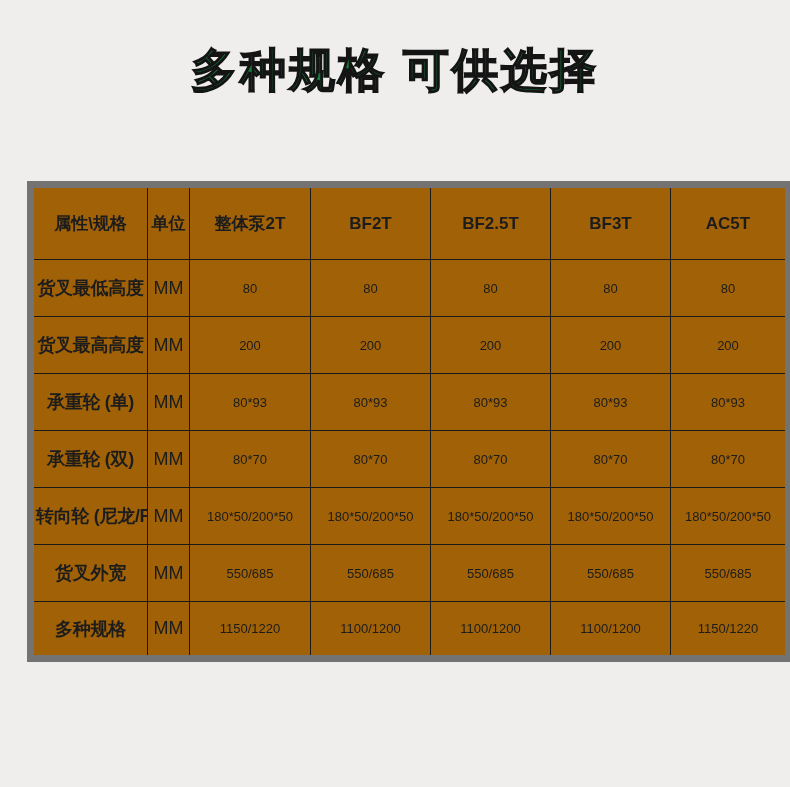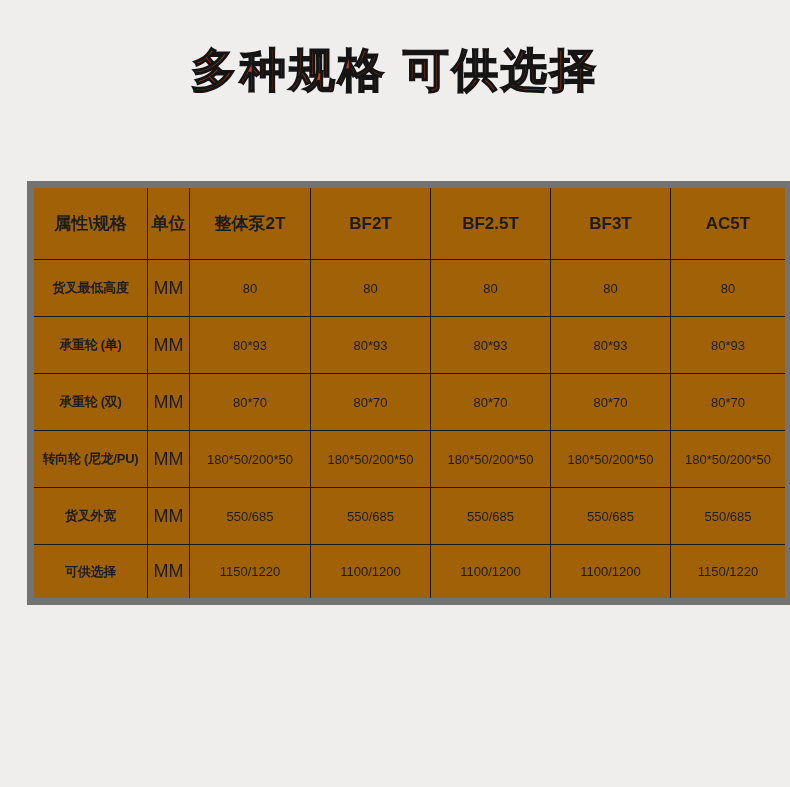--- a/index.html
+++ b/index.html
@@ -16,21 +16,21 @@
   }
   .page-title {
     position: absolute;
     top: 40px;
     left: 0;
     width: 790px;
     margin: 0;
     text-align: center;
     font-size: 46px;
     font-weight: 900;
-    color: #c2410c;
+    color: #15803d;
     letter-spacing: 3px;
     -webkit-text-stroke: 1.5px #141414;
   }
   table.spec-table {
     position: absolute;
     top: 181px;
     left: 16px;
     width: 758px;
     border-collapse: collapse;
     table-layout: fixed;
@@ -50,21 +50,21 @@
   }
   table.spec-table thead th {
     height: 71px;
     font-size: 17px;
     font-weight: bold;
   }
   table.spec-table tbody tr {
     height: 57px;
   }
   table.spec-table tbody th.row-label {
-    font-size: 13px;
+    font-size: 18px;
     font-weight: bold;
     letter-spacing: -0.3px;
   }
   table.spec-table tbody td.unit-cell {
     font-size: 18px;
     font-weight: normal;
   }
   table.spec-table tbody td.value-cell {
     font-size: 13px;
     font-weight: normal;
@@ -100,20 +100,29 @@
       <tr>
         <th class="row-label">货叉最低高度</th>
         <td class="unit-cell">MM</td>
         <td class="value-cell">80</td>
         <td class="value-cell">80</td>
         <td class="value-cell">80</td>
         <td class="value-cell">80</td>
         <td class="value-cell">80</td>
       </tr>
       <tr>
+        <th class="row-label">货叉最高高度</th>
+        <td class="unit-cell">MM</td>
+        <td class="value-cell">200</td>
+        <td class="value-cell">200</td>
+        <td class="value-cell">200</td>
+        <td class="value-cell">200</td>
+        <td class="value-cell">200</td>
+      </tr>
+      <tr>
         <th class="row-label">承重轮 (单)</th>
         <td class="unit-cell">MM</td>
         <td class="value-cell">80*93</td>
         <td class="value-cell">80*93</td>
         <td class="value-cell">80*93</td>
         <td class="value-cell">80*93</td>
         <td class="value-cell">80*93</td>
       </tr>
       <tr>
         <th class="row-label">承重轮 (双)</th>
@@ -136,21 +145,21 @@
       <tr>
         <th class="row-label">货叉外宽</th>
         <td class="unit-cell">MM</td>
         <td class="value-cell">550/685</td>
         <td class="value-cell">550/685</td>
         <td class="value-cell">550/685</td>
         <td class="value-cell">550/685</td>
         <td class="value-cell">550/685</td>
       </tr>
       <tr>
-        <th class="row-label">可供选择</th>
+        <th class="row-label">多种规格</th>
         <td class="unit-cell">MM</td>
         <td class="value-cell">1150/1220</td>
         <td class="value-cell">1100/1200</td>
         <td class="value-cell">1100/1200</td>
         <td class="value-cell">1100/1200</td>
         <td class="value-cell">1150/1220</td>
       </tr>
     </tbody>
 </table>
 

